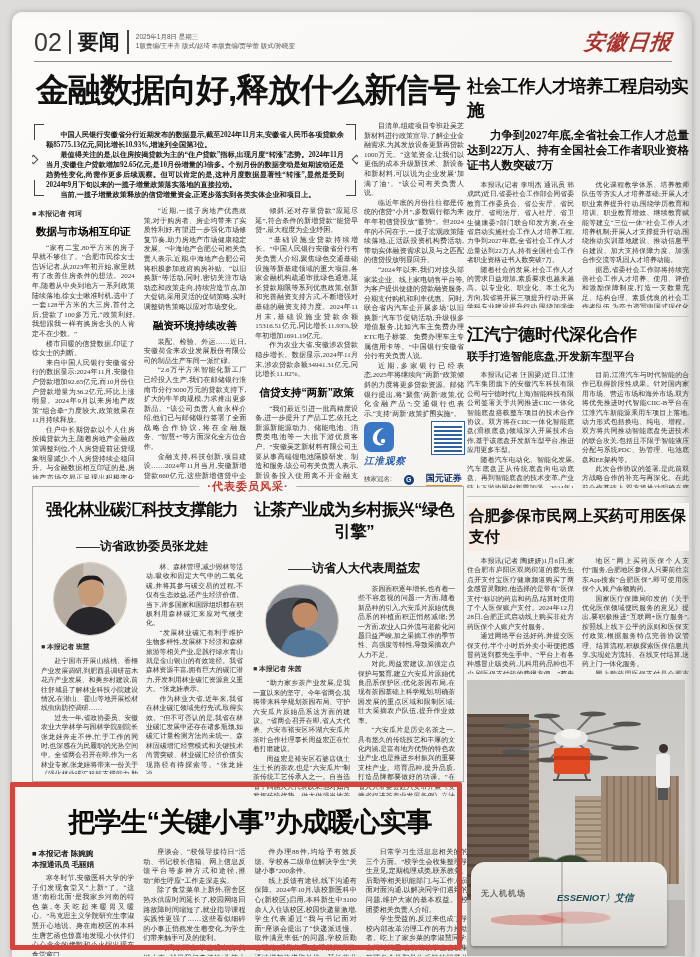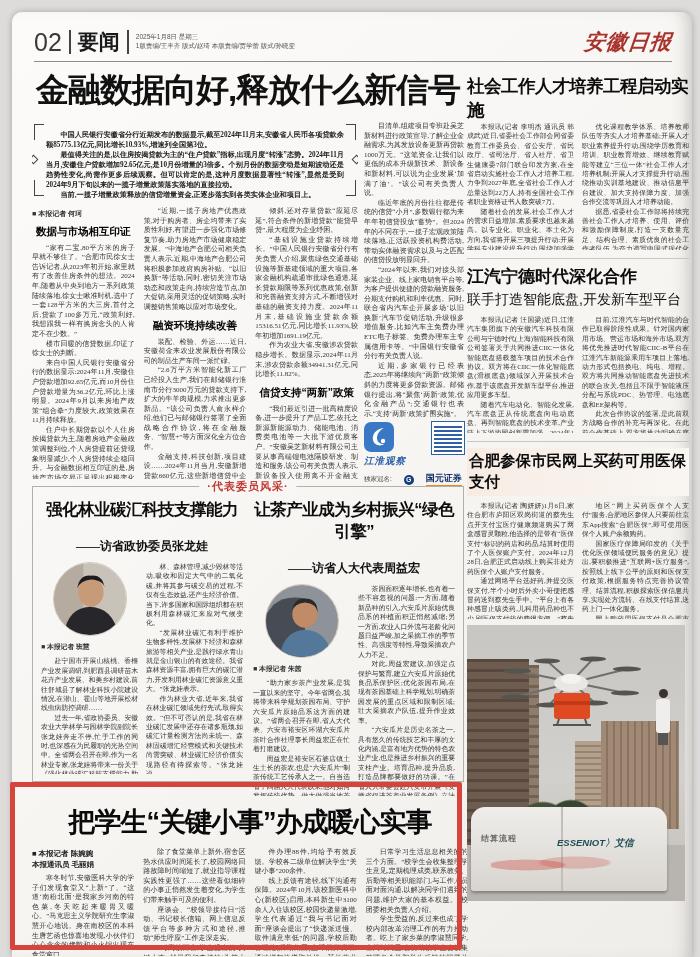--- a/index.html
+++ b/index.html
@@ -100,21 +100,21 @@
   .sb-title1 { font-family:"Liberation Sans",sans-serif; font-weight:bold; font-size:17.5px;
                color:#0c0c0c; letter-spacing:-0.5px; margin-top:6px;}
   .sb-sub1 { font-weight:bold; font-size:11.5px; line-height:15px; text-align:justify;
              text-indent:2em; margin:6px 0 7px 0; color:#111;}
   .sb-cols { display:flex; gap:8px; overflow:hidden;}
   .sb-c { width:50%; overflow:hidden;}
   .sb-c p { font-size:6.8px; line-height:9.4px; text-align:justify; text-indent:2em; color:#333;}
   .h1a { height:128px;} .h2a { height:118px;} .h3a { height:118px;}
   .sb-div { border-top:1px solid #c9c6c2; margin:8px 0 6px 0;}
   .sb-title2 { font-family:"Liberation Sans",sans-serif; font-weight:bold; font-size:17px; color:#0c0c0c;}
-  .sb-sub2 { font-family:"Liberation Sans",sans-serif; font-weight:normal; font-size:14px; color:#111; margin:3px 0 6px 0;}
+  .sb-sub2 { font-family:"Liberation Sans",sans-serif; font-weight:bold; font-size:11px; color:#111; margin:3px 0 6px 0;}
   .sb-title3 { font-family:"Liberation Sans",sans-serif; font-weight:bold; font-size:15.5px; color:#0c0c0c;
                background:linear-gradient(90deg,#f7ece4,#f9f6f2); padding:3px 2px; margin-bottom:5px;}
   
   .photo { width:218px; height:276px; margin-top:6px; position:relative; overflow:hidden;
            background:linear-gradient(#c7c6c3 0%, #d2d0cc 55%, #c2bfba 100%);}
   .bld-l { position:absolute; left:0; top:34px; width:62px; height:190px;
            background:repeating-linear-gradient(0deg,#6e5c50 0 7px,#57473d 7px 10px); }
   .bld-l::after { content:""; position:absolute; right:-10px; top:6px; width:10px; height:100%;
            background:repeating-linear-gradient(0deg,#8d7b6c 0 7px,#73624f 7px 10px);}
   .bld-r { position:absolute; right:6px; top:96px; width:78px; height:108px;
@@ -311,42 +311,43 @@
         <div class="stu-by">
           <span>■ 本报记者 陈婉婉</span><br>
           <span>本报通讯员 毛丽娟</span>
         </div>
         <div>
             <p>寒冬时节,安徽医科大学的学子们发现食堂又“上新”了。“这道‘南粉北面’是我家乡河南的特色菜,冬天吃起来暖胃又暖心。”马克思主义学院研究生李淑慧开心地说。身在南校区的本科生唐艺函也惊喜地发现,小伙伴们心心念念的烤鸭和小火锅出现在食堂窗口。</p>
           </div>
       </div>
       <div class="scol">
           <div>
+            <p>座谈会、“校领导接待日”活动、书记校长信箱、网上信息反馈平台等多种方式和途径,推动“师生呼应”工作走深走实。</p>
             <p>除了食堂菜单上新外,宿舍区热水供应时间延长了,校园网络回路故障时间缩短了,就业指导课程实践性更强了……这些看似细碎的小事正悄然发生着变化,为学生们带来触手可及的便利。</p>
-            <p>座谈会、“校领导接待日”活动、书记校长信箱、网上信息反馈平台等多种方式和途径,推动“师生呼应”工作走深走实。</p>
             <p>“对高校而言,学生提出的‘关键小事’,就是我们牵挂的‘头等大事’。”该校负责人表示,只有抓住学生诉求的“小切口”,才能做好立德树人的“大文章”。据统计,该校“书记校长信箱”2024年收到学生来信278封,累计共</p>
           </div>
         </div>
       <div class="scol">
           <div>
             <p>件办理88件,均给予有效反馈。学校各二级单位解决学生“关键小事”200余件。</p>
             <p>线上反馈有途径,线下沟通有保障。2024年10月,该校新医科中心(新校区)启用,本科新生中3100余人入住该校区,校园快递量激增,学生代表通过“我与书记面对面”座谈会提出了“快递派送慢、取件满意率低”的问题,学校后勤管理处(后勤集团)立即展开调研,通过增加快递取件机、延长营业时间等方式满足了学生的临时需求。</p>
           </div>
         </div>
       <div class="scol">
           <div>
             <p>日常学习生活息息相关的的三个方面。”校学生会收集整理学生意见,定期梳理成类,联系教务、后勤等相关职能部门,与工作人员面对面沟通,以解决同学们遇到的问题,维护大家的基本权益。”校团委相关负责人介绍。</p>
             <p>学生受益的,反过来也成了学校内部改革治理工作的有力推动者。吃上了家乡菜的李淑慧同学,空闲时间里,会协助校学生会收集整理各个学院学生反映的问题并进行分类汇总,“从收集意见到整理反呈,再到跟踪问题处置,将解决方案反馈给意见人,形成完整闭环,我和伙伴们都很有成就感,变得真正为同学们做了实事。”李淑慧自豪地说。</p>
           </div>
         </div>
     </div>
   </div>
 
   <div class="sidebar">
     <div class="sb-title1">社会工作人才培养工程启动实施</div>
+    <div class="sb-sub1">力争到2027年底,全省社会工作人才总量达到22万人、持有全国社会工作者职业资格证书人数突破7万</div>
     <div class="sb-cols h1a">
       <div class="sb-c">
           <div>
             <p>本报讯(记者 李明杰 通讯员 韩成武)近日,省委社会工作部会同省委教育工作委员会、省公安厅、省民政厅、省司法厅、省人社厅、省卫生健康委7部门联合印发方案,在全省启动实施社会工作人才培养工程,力争到2027年底,全省社会工作人才总量达到22万人,持有全国社会工作者职业资格证书人数突破7万。</p>
             <p>随着社会的发展,社会工作人才的需求日益增加,素质要求也越来越高。以专业化、职业化、本土化为方向,我省将开展三项提升行动:开展学科专业建设提升行动,围绕加强学科专业建设、</p>
           </div>
         </div>
       <div class="sb-c">
           <div>
             <p>优化课程教学体系、培养教师队伍等夯实人才培养基础;开展人才职业素养提升行动,围绕学历教育和培训、职业教育增效、继续教育赋能等建立“三位一体”社会工作人才培养机制;开展人才支撑提升行动,围绕推动实训基地建设、推动信息平台建设、加大支持保障力度、加强合作交流等巩固人才培养动能。</p>
@@ -390,21 +391,21 @@
     </div>
 
     <div class="photo">
       <div class="bld-l"></div>
       <div class="bld-r2"></div>
       <div class="bld-r"></div>
       <div class="trees"></div>
       <div class="plaza"></div>
       <div class="tent">
         <div class="scribble"></div>
-        <span class="tent-label">结算流程</span>
+        <span class="tent-label">无人机机场</span>
         <span class="tent-brand">ESSENIOT〉艾信</span>
       </div>
       <div class="person">
         <div class="ph"></div>
           <div class="pb"></div>
           <div class="pl"></div>
       </div>
       <svg class="drone" width="150" height="96" viewBox="0 0 150 96">
         <g stroke="#6f6f6d" stroke-width="2" fill="none">
           <line x1="20" y1="18" x2="128" y2="40"></line>

